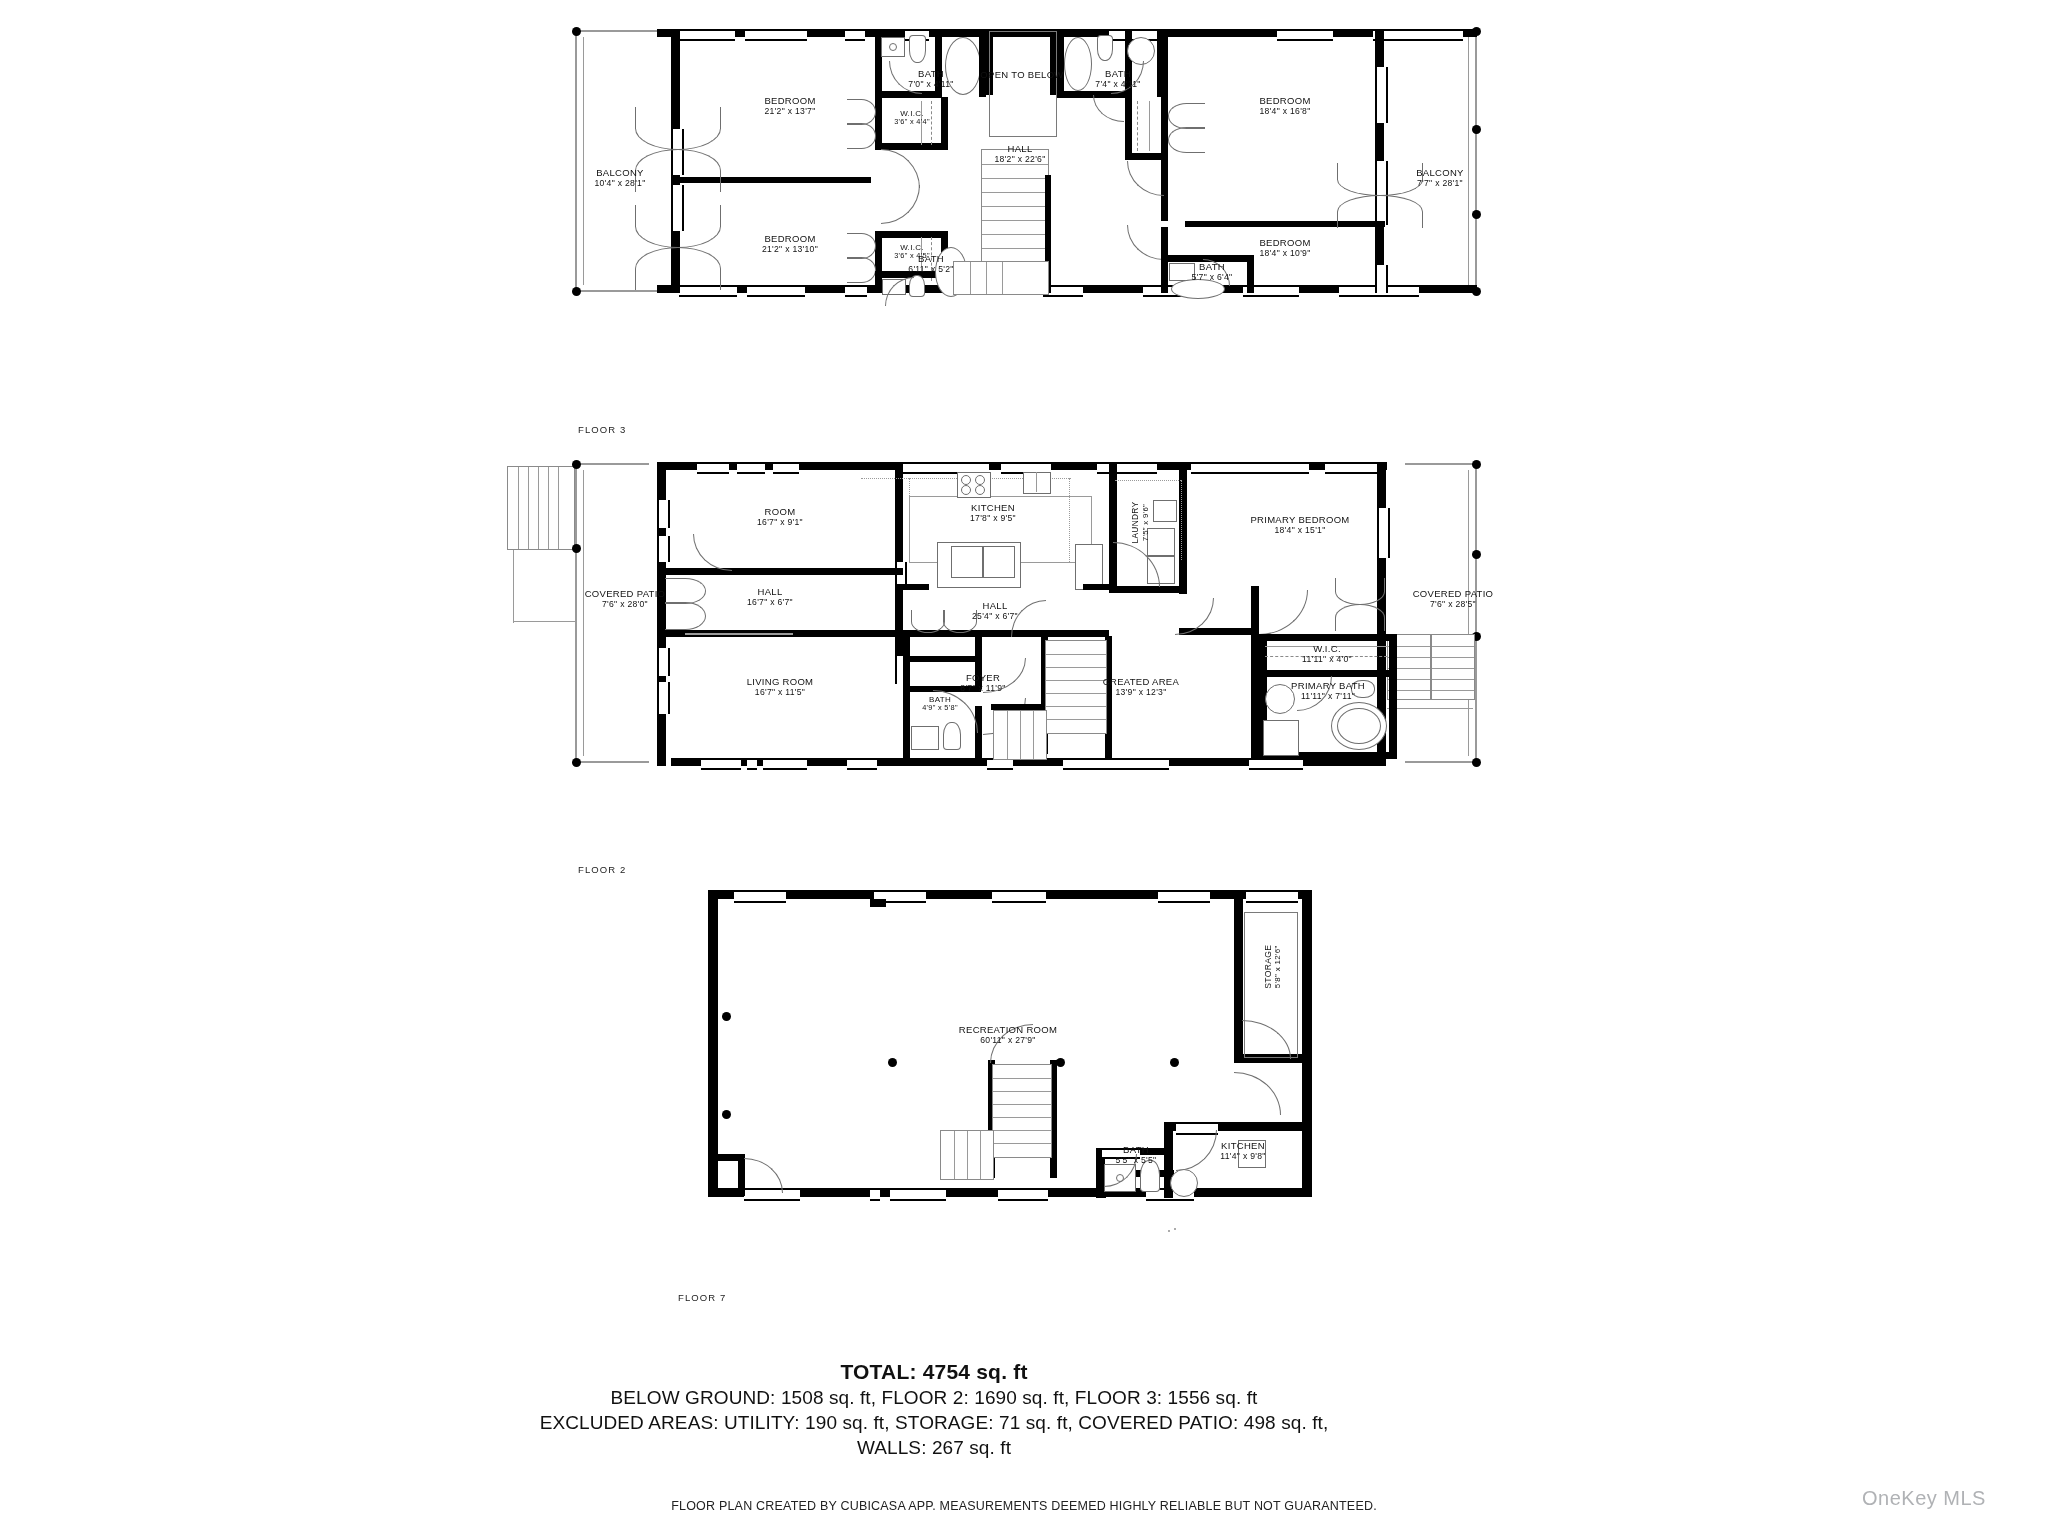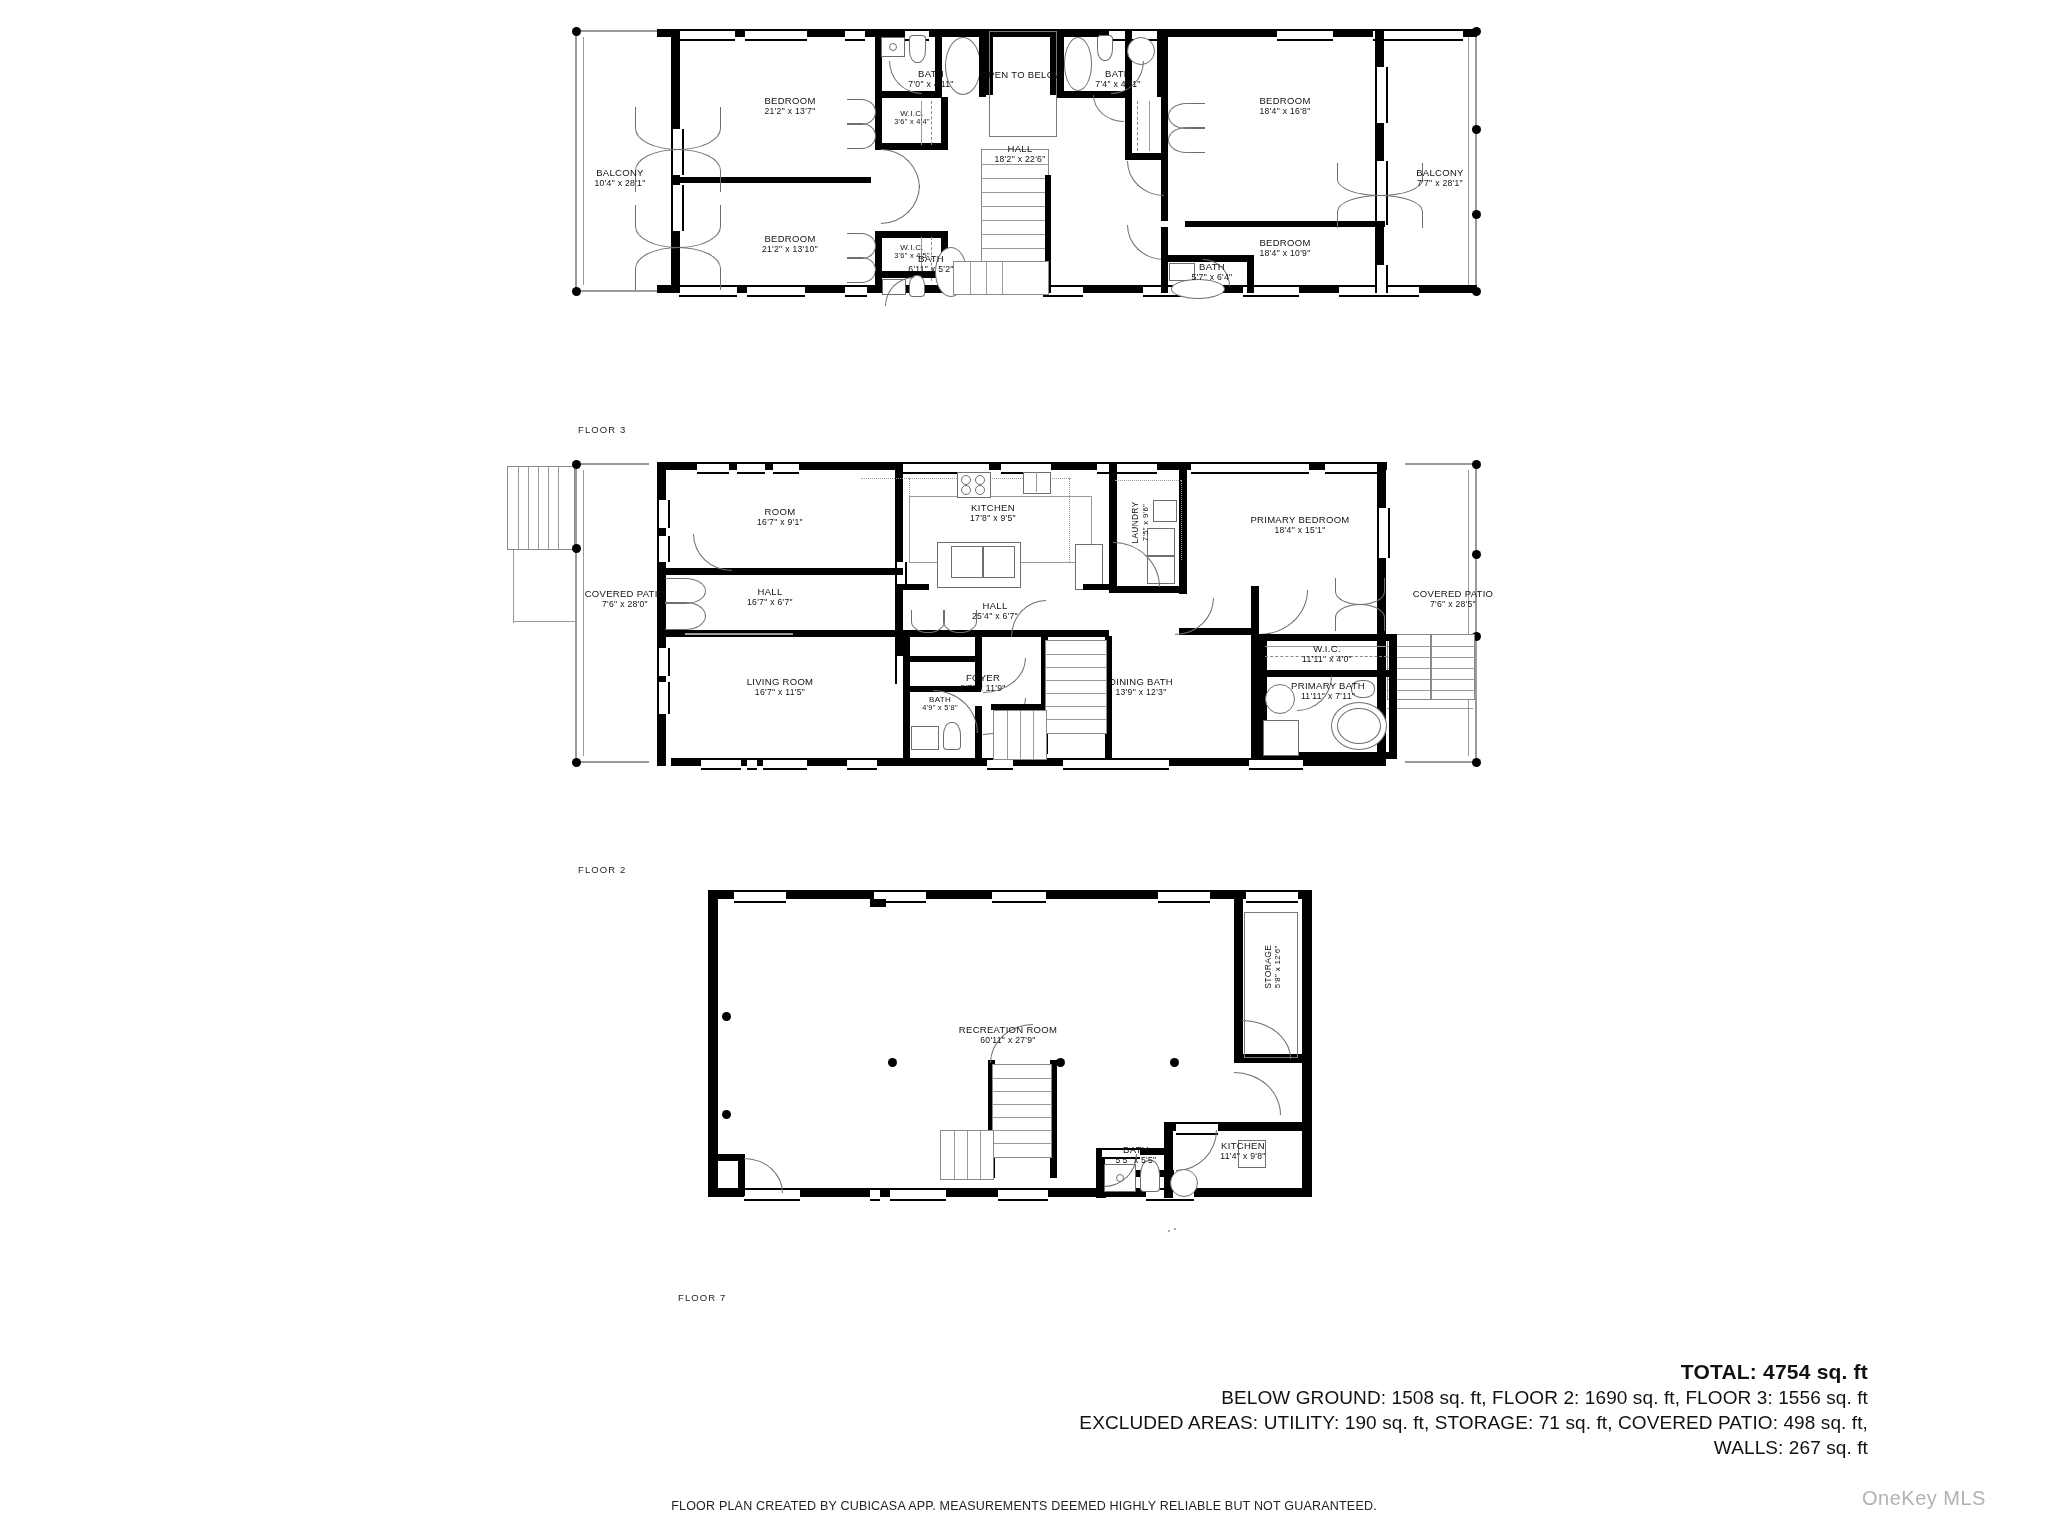--- a/index.html
+++ b/index.html
@@ -45,21 +45,21 @@
   
   .fx{position:absolute;border:1px solid #6f6f6f;background:#fff;}
   .fx.r{border-radius:50%;}
   .fx.oval{border-radius:50% 50% 50% 50%;}
   .dash{position:absolute;border-top:1px dashed #8a8a8a;}
   .dashv{position:absolute;border-left:1px dashed #8a8a8a;}
   .dotline{position:absolute;border-top:1px dotted #9a9a9a;}
   .dotlinev{position:absolute;border-left:1px dotted #9a9a9a;}
 
   
-  .summary{position:absolute;left:0;width:1868px;text-align:right;}
+  .summary{position:absolute;left:0;width:1868px;text-align:center;}
   .sum-total{font-size:21px;font-weight:bold;letter-spacing:.2px;}
   .sum-line{font-size:19px;letter-spacing:.1px;margin-top:3px;}
   .disclaimer{position:absolute;left:0;width:2048px;text-align:center;
               font-size:12.5px;letter-spacing:.2px;color:#222;}
   .brand{position:absolute;font-size:20px;color:#b0b2b5;letter-spacing:.5px;}
 </style>
 </head>
 <body>
 
 <div class="plan-canvas">
@@ -534,21 +534,21 @@
       </div>
     <div class="label" style="left:348px;top:214px;width:120px;">
       <span class="nm">FOYER</span>
         <span class="dm">8'7" x 11'9"</span>
       </div>
     <div class="label rot" style="left:522px;top:55px;width:88px;font-size:8.4px;">
       <span class="nm" style="font-size:8.4px;">LAUNDRY</span>
         <span class="dm" style="font-size:7.8px;">7'5" x 9'6"</span>
       </div>
     <div class="label" style="left:496px;top:218px;width:140px;">
-      <span class="nm">DINING BATH</span>
+      <span class="nm">CREATED AREA</span>
         <span class="dm">13'9" x 12'3"</span>
       </div>
     <div class="label" style="left:640px;top:56px;width:170px;">
       <span class="nm">PRIMARY BEDROOM</span>
         <span class="dm">18'4" x 15'1"</span>
       </div>
     <div class="label" style="left:692px;top:185px;width:120px;">
       <span class="nm">W.I.C.</span>
         <span class="dm">11'11" x 4'0"</span>
       </div>

